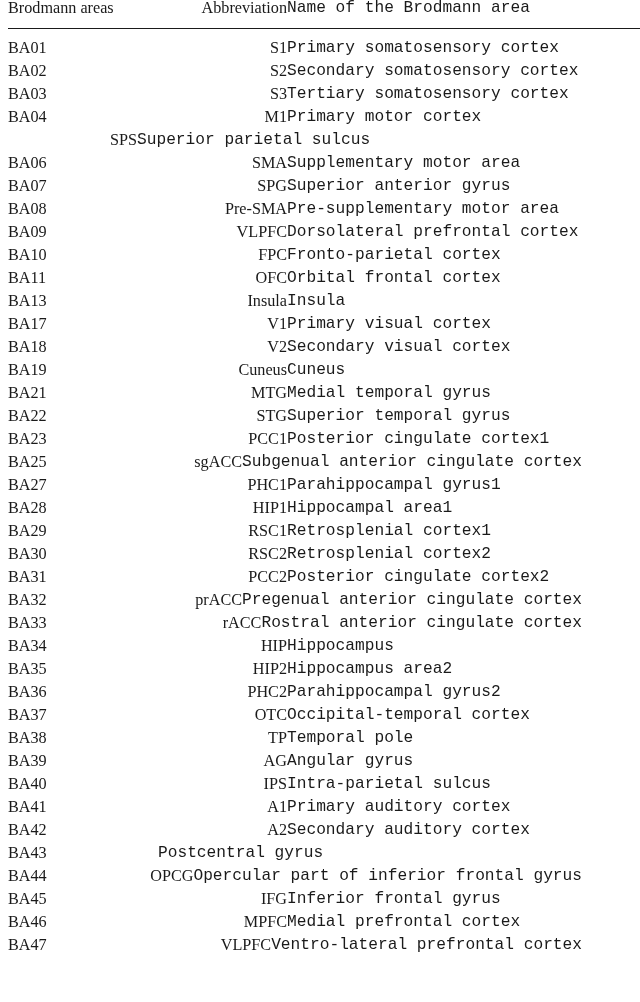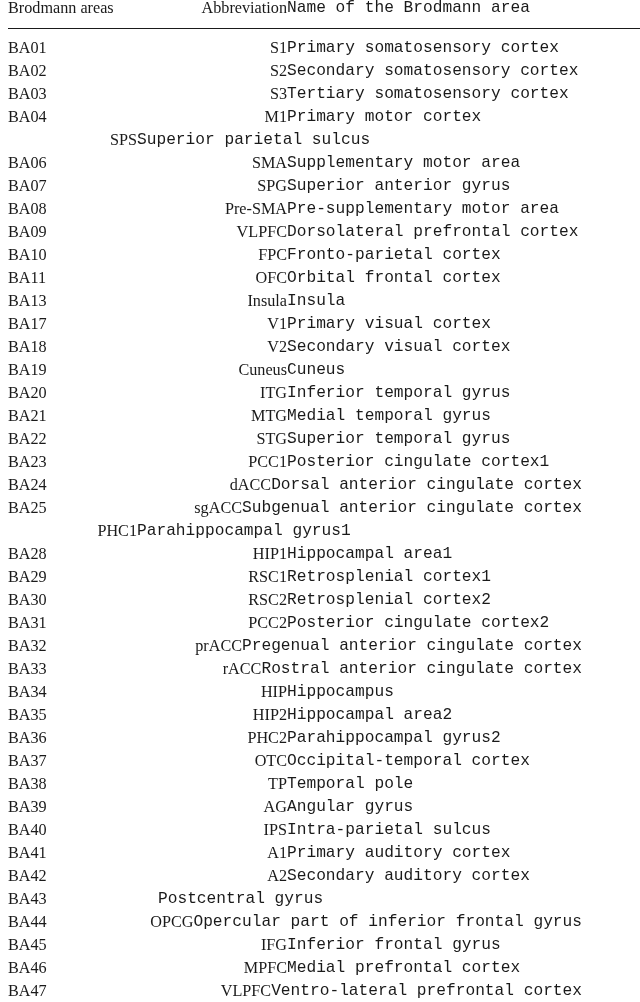--- a/index.html
+++ b/index.html
@@ -123,50 +123,41 @@
         <span class="c1">BA18</span>
         <span class="c2">V2</span>
         <span class="c3">Secondary visual cortex</span>
       </div>
       <div class="row">
         <span class="c1">BA19</span>
         <span class="c2">Cuneus</span>
         <span class="c3">Cuneus</span>
       </div>
       <div class="row">
-        <span class="c1">BA20</span>
-        <span class="c2">ITG</span>
-        <span class="c3">Inferior temporal gyrus</span>
-      </div>
-      <div class="row">
         <span class="c1">BA21</span>
         <span class="c2">MTG</span>
         <span class="c3">Medial temporal gyrus</span>
       </div>
       <div class="row">
         <span class="c1">BA22</span>
         <span class="c2">STG</span>
         <span class="c3">Superior temporal gyrus</span>
       </div>
       <div class="row">
         <span class="c1">BA23</span>
         <span class="c2">PCC1</span>
         <span class="c3">Posterior cingulate cortex1</span>
       </div>
       <div class="row">
-        <span class="c1">BA24</span>
-        <span class="c2">dACC</span>
-        <span class="c3">Dorsal anterior cingulate cortex</span>
-      </div>
-      <div class="row">
         <span class="c1">BA25</span>
         <span class="c2">sgACC</span>
         <span class="c3">Subgenual anterior cingulate cortex</span>
       </div>
       <div class="row">
+        <span class="c1">BA27</span>
         <span class="c2">PHC1</span>
         <span class="c3">Parahippocampal gyrus1</span>
       </div>
       <div class="row">
         <span class="c1">BA28</span>
         <span class="c2">HIP1</span>
         <span class="c3">Hippocampal area1</span>
       </div>
       <div class="row">
         <span class="c1">BA29</span>
@@ -194,21 +185,21 @@
         <span class="c3">Rostral anterior cingulate cortex</span>
       </div>
       <div class="row">
         <span class="c1">BA34</span>
         <span class="c2">HIP</span>
         <span class="c3">Hippocampus</span>
       </div>
       <div class="row">
         <span class="c1">BA35</span>
         <span class="c2">HIP2</span>
-        <span class="c3">Hippocampal area2</span>
+        <span class="c3">Hippocampus area2</span>
       </div>
       <div class="row">
         <span class="c1">BA36</span>
         <span class="c2">PHC2</span>
         <span class="c3">Parahippocampal gyrus2</span>
       </div>
       <div class="row">
         <span class="c1">BA37</span>
         <span class="c2">OTC</span>
         <span class="c3">Occipital-temporal cortex</span>

